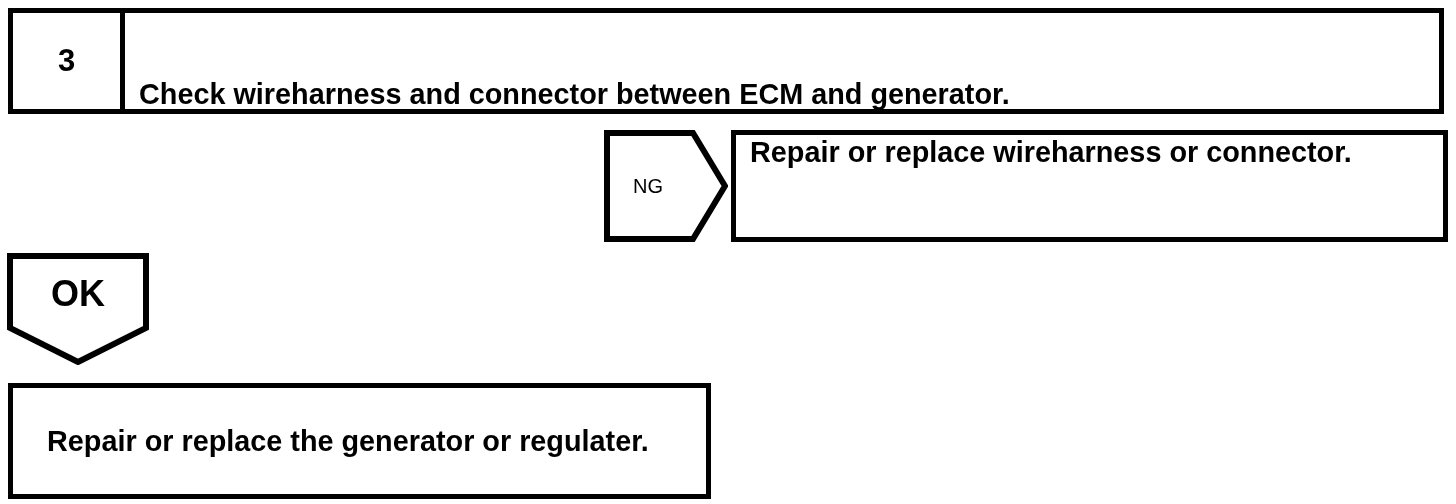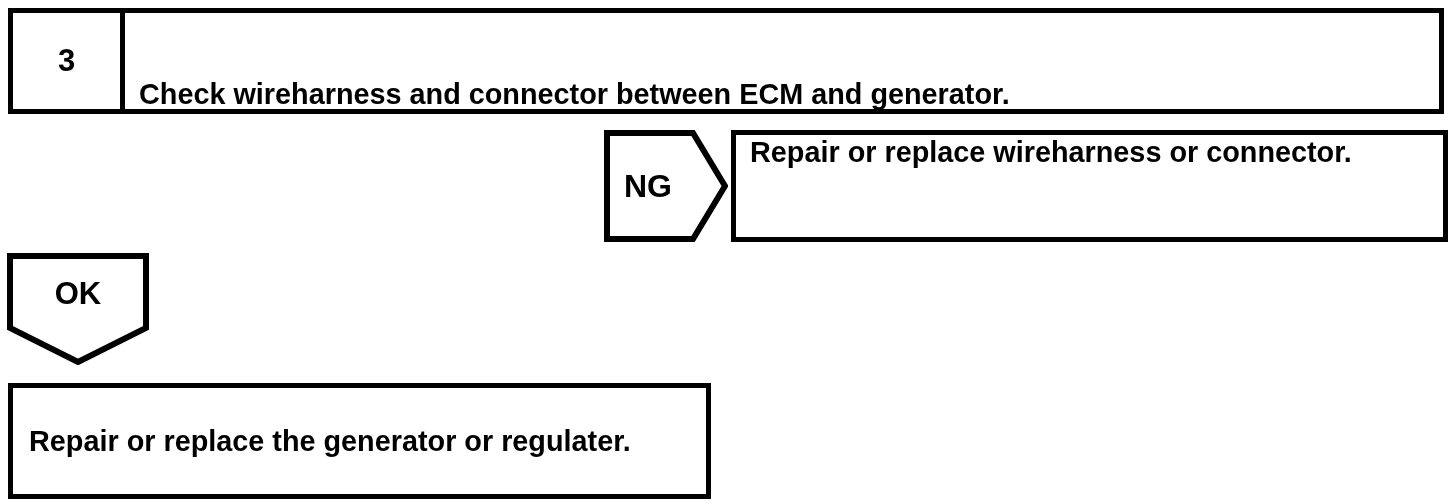--- a/index.html
+++ b/index.html
@@ -79,22 +79,22 @@
   }
   .ng-label {
     position: absolute;
     left: 0;
     top: 0;
     width: 88px;
     height: 112px;
     display: flex;
     align-items: center;
     justify-content: center;
-    font-size: 32px;
-    font-weight: bold;
+    font-size: 20px;
+    font-weight: normal;
     color: #000000;
     pointer-events: none;
   }
 
   
   .ng-result-box {
     position: absolute;
     left: 731px;
     top: 130px;
     width: 717px;
@@ -129,39 +129,39 @@
   }
   .ok-label {
     position: absolute;
     left: 0;
     top: 0;
     width: 144px;
     height: 82px;
     display: flex;
     align-items: center;
     justify-content: center;
-    font-size: 31px;
+    font-size: 36px;
     font-weight: bold;
     color: #000000;
     pointer-events: none;
   }
 
   
   .ok-result-box {
     position: absolute;
     left: 8px;
     top: 383px;
     width: 703px;
     height: 116px;
     border: 5px solid #000000;
     box-sizing: border-box;
     background: #ffffff;
     display: flex;
     align-items: center;
-    padding-left: 16px;
+    padding-left: 34px;
     text-align: right;
   }
   .ok-result-text {
     font-size: 30px;
     font-weight: bold;
     color: #000000;
     white-space: nowrap;
     transform: scaleX(0.96);
     transform-origin: left center;
   }

